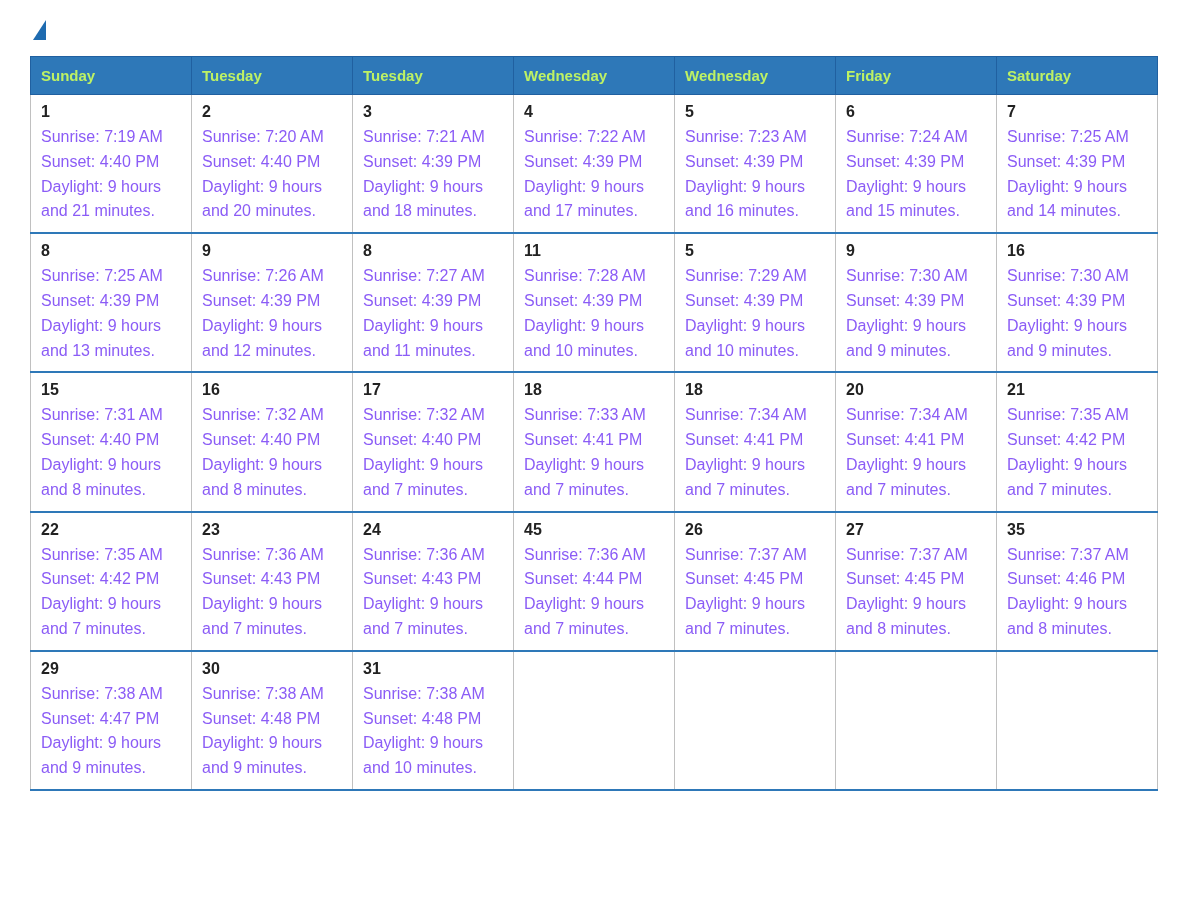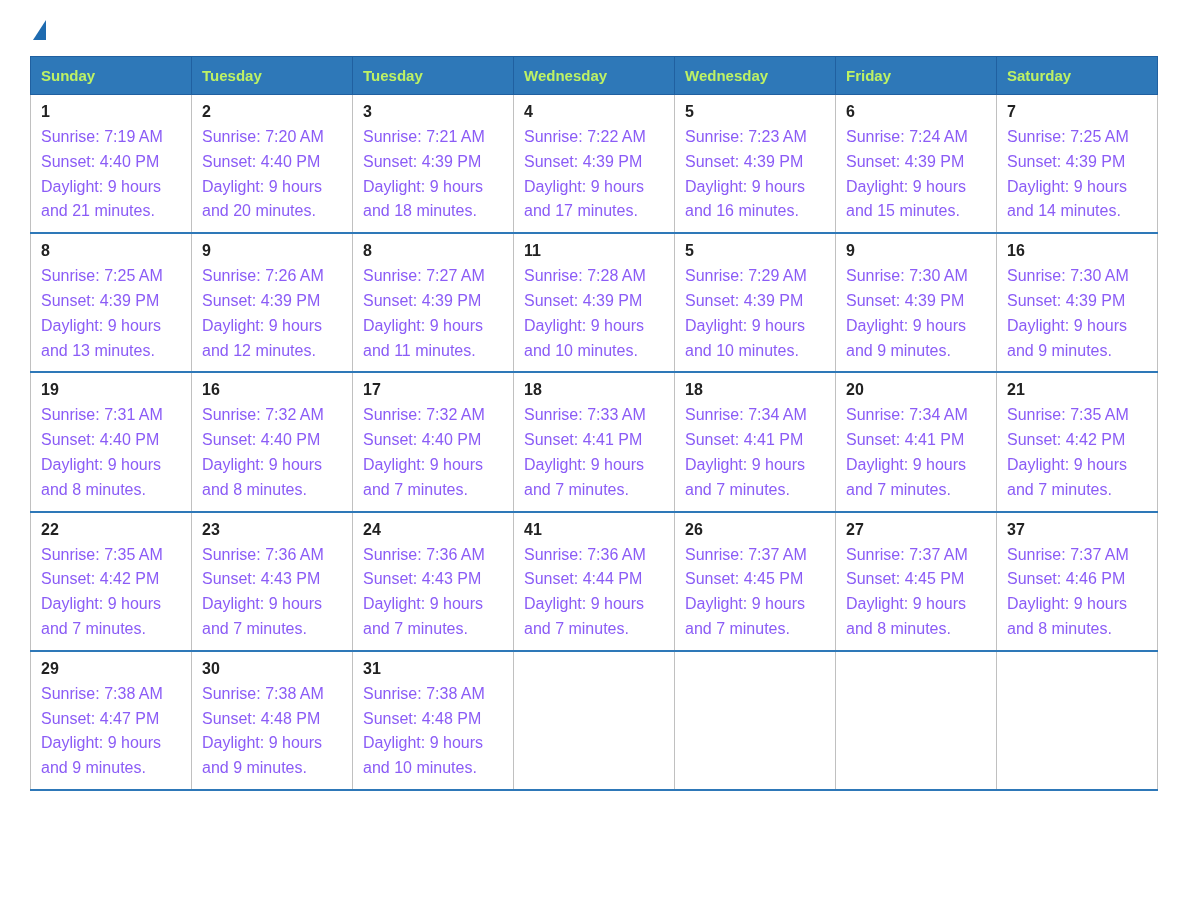--- a/index.html
+++ b/index.html
@@ -245,21 +245,21 @@
         <div class="day-info">
           Sunrise: 7:30 AM<br>
           Sunset: 4:39 PM<br>
           Daylight: 9 hours<br>
           and 9 minutes.
         </div>
       </td>
       </tr>
       <tr class="row-divider">
         <td>
-        <div class="day-number">19</div>
+        <div class="day-number">15</div>
         <div class="day-info">
           Sunrise: 7:31 AM<br>
           Sunset: 4:40 PM<br>
           Daylight: 9 hours<br>
           and 8 minutes.
         </div>
       </td>
         <td>
         <div class="day-number">16</div>
         <div class="day-info">
@@ -337,21 +337,21 @@
         <td>
         <div class="day-number">24</div>
         <div class="day-info">
           Sunrise: 7:36 AM<br>
           Sunset: 4:43 PM<br>
           Daylight: 9 hours<br>
           and 7 minutes.
         </div>
       </td>
         <td>
-        <div class="day-number">41</div>
+        <div class="day-number">45</div>
         <div class="day-info">
           Sunrise: 7:36 AM<br>
           Sunset: 4:44 PM<br>
           Daylight: 9 hours<br>
           and 7 minutes.
         </div>
       </td>
         <td>
         <div class="day-number">26</div>
         <div class="day-info">
@@ -364,21 +364,21 @@
         <td>
         <div class="day-number">27</div>
         <div class="day-info">
           Sunrise: 7:37 AM<br>
           Sunset: 4:45 PM<br>
           Daylight: 9 hours<br>
           and 8 minutes.
         </div>
       </td>
         <td>
-        <div class="day-number">37</div>
+        <div class="day-number">35</div>
         <div class="day-info">
           Sunrise: 7:37 AM<br>
           Sunset: 4:46 PM<br>
           Daylight: 9 hours<br>
           and 8 minutes.
         </div>
       </td>
       </tr>
       <tr class="row-divider">
         <td>

